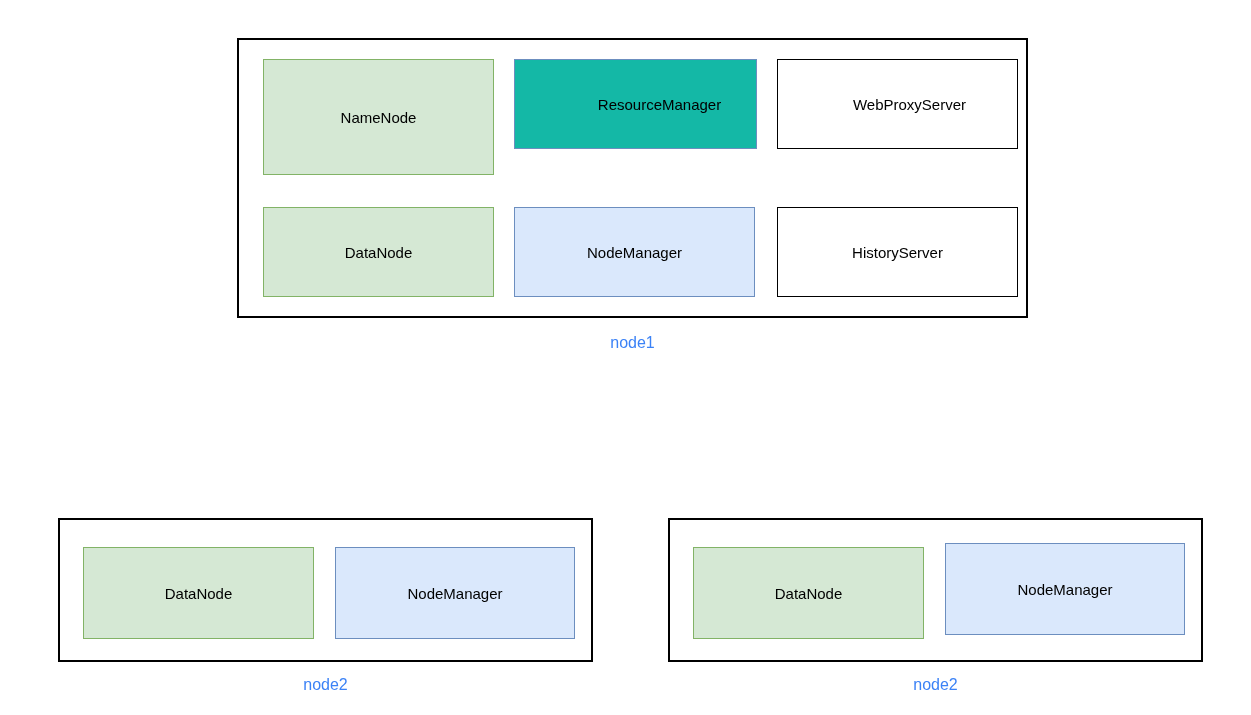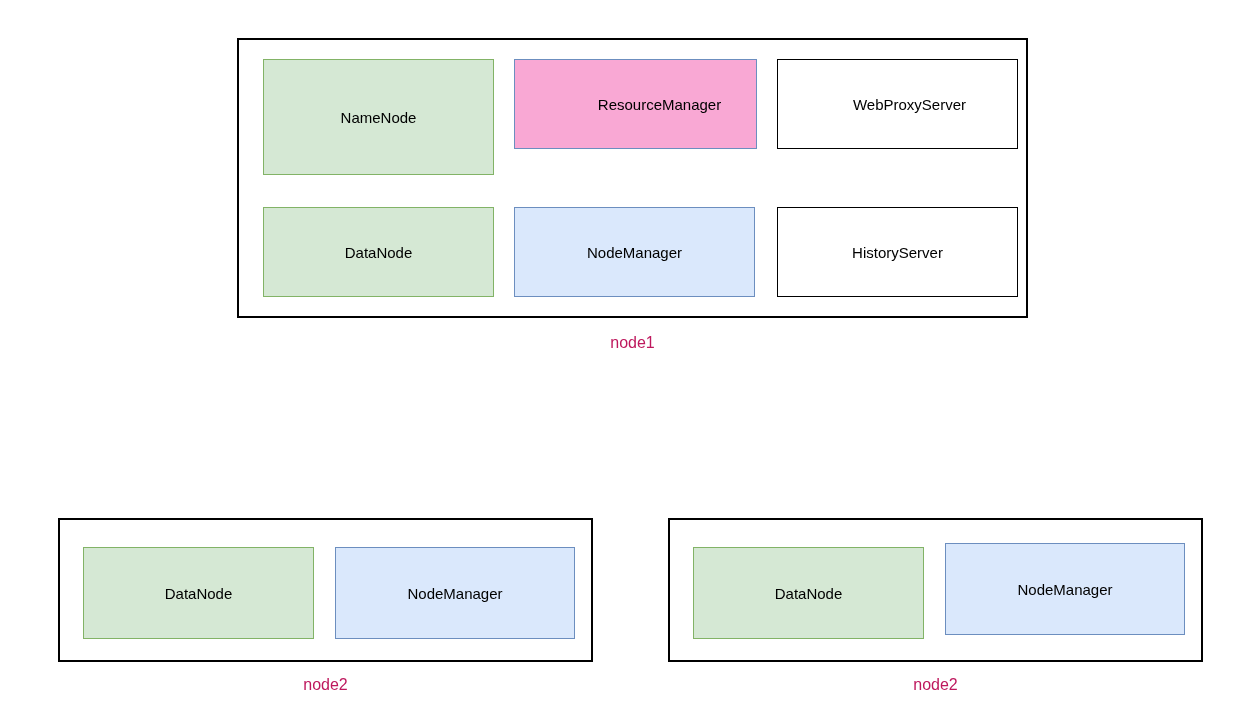--- a/index.html
+++ b/index.html
@@ -29,21 +29,21 @@
     display: flex;
     align-items: center;
     justify-content: center;
     font-size: 15px;
     color: #000000;
   }
   .node-label {
     position: absolute;
     text-align: center;
     font-size: 16px;
-    color: #be185d;
+    color: #3b82f6;
     width: 100%;
   }
 
   
   #node1-group { left: 237px; top: 38px; width: 791px; height: 320px; }
   #node1-container { left: 0; top: 0; width: 791px; height: 280px; }
   #node1-label { top: 296px; }
   #n1-namenode        { left: 24px;  top: 19px;  width: 231px; height: 116px; }
   #n1-resourcemanager { left: 275px; top: 19px;  width: 243px; height: 90px; }
   #n1-webproxyserver  { left: 538px; top: 19px;  width: 241px; height: 90px; }
@@ -68,21 +68,21 @@
 </head>
 <body>
 
 <div class="canvas">
 
   <div class="node-group" id="node1-group">
     <div class="node-container" id="node1-container">
       <div class="component-box" id="n1-namenode" style="background: rgb(213, 232, 212); border-color: rgb(130, 179, 102);">
         <span>NameNode</span>
       </div>
-      <div class="component-box" id="n1-resourcemanager" style="background: #f9a8d4; border-color: rgb(108, 142, 191); padding-left: 48px;">
+      <div class="component-box" id="n1-resourcemanager" style="background: #14b8a6; border-color: rgb(108, 142, 191); padding-left: 48px;">
         <span>ResourceManager</span>
       </div>
       <div class="component-box" id="n1-webproxyserver" style="background: rgb(255, 255, 255); border-color: rgb(0, 0, 0); padding-left: 24px;">
         <span>WebProxyServer</span>
       </div>
       <div class="component-box" id="n1-datanode" style="background: rgb(213, 232, 212); border-color: rgb(130, 179, 102);">
         <span>DataNode</span>
       </div>
       <div class="component-box" id="n1-nodemanager" style="background: rgb(218, 232, 252); border-color: rgb(108, 142, 191);">
         <span>NodeManager</span>

